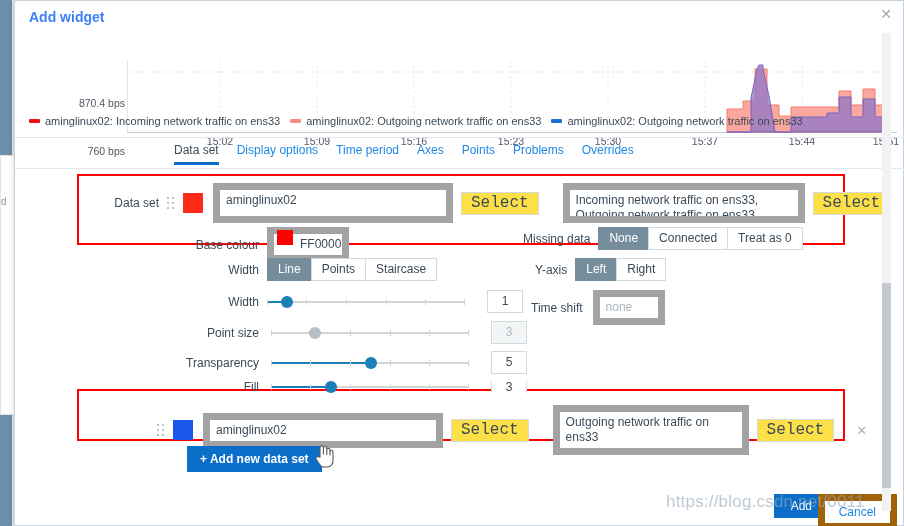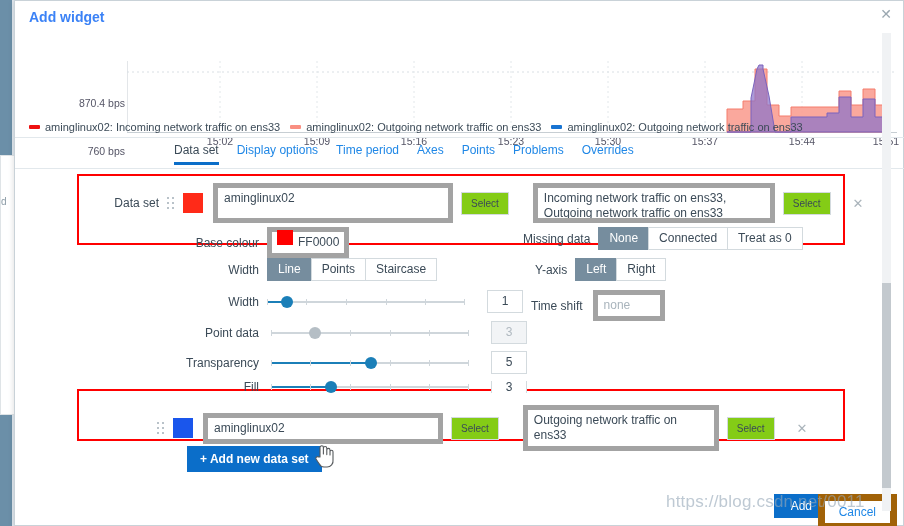--- a/index.html
+++ b/index.html
@@ -45,21 +45,21 @@
   #ylab-bot { top:86px; }
   #yaxis-col { position:absolute; left:0; top:30px; width:96px; height:74px; }
   #plot {
     position:absolute; left:98px; top:32px; width:770px; height:72px;
   }
   .xtick { position:absolute; top:74px; font-size:10.5px; color:#556; transform:translateX(-50%); }
 
   
   #legend {
     position:absolute; left:14px; top:114px; width:848px; height:18px;
-    display:flex; align-items:flex-end; gap:10px; font-size:11px; color:#3b4a57;
+    display:flex; align-items:flex-start; gap:10px; font-size:11px; color:#3b4a57;
     white-space:nowrap;
   }
   .legend-item { display:flex; align-items:center; gap:5px; }
   .legend-swatch { width:11px; height:4px; border-radius:1px; display:inline-block; }
 
   #legend-divider { position:absolute; left:0; top:136px; width:890px; height:1px; background:#e2e8ec; }
 
   
   #tabs {
     position:absolute; left:14px; top:142px; width:860px; height:24px;
@@ -83,29 +83,29 @@
   .drag-handle {
     width:9px; height:14px; display:inline-block; position:relative; cursor:move; flex:none;
   }
   .drag-handle i {
     position:absolute; width:2px; height:2px; background:#b9c2c9; border-radius:0;
   }
 
   .swatch { width:20px; height:20px; flex:none; }
 
   .txtinput {
-    border:5px solid #a3a3a3; background:#fff; font-size:12px; color:#3b4a57;
+    border:7px solid #a3a3a3; background:#fff; font-size:12px; color:#3b4a57;
     padding:3px 6px; line-height:15px; font-family:"Liberation Sans", sans-serif;
     outline:none; overflow:hidden;
   }
   .txtinput.placeholder { color:#a9b4bc; }
 
   .btn {
-    border:1px solid #d3dade; background:#84cc16; color:#3b4a57; font-size:10px;
-    padding:3px 9px; cursor:pointer; font-family:Liberation Sans, sans-serif;
+    border:1px solid #d3dade; background:#fde047; color:#3b4a57; font-size:16px;
+    padding:3px 9px; cursor:pointer; font-family:Liberation Mono, monospace;
     line-height:15px;
   }
 
   .seg { display:flex; }
   .seg .segbtn {
     border:1px solid #d3dade; border-right:none; background:#fff; color:#3b4a57;
     font-size:12px; padding:3px 10px; cursor:pointer; line-height:15px;
   }
   .seg .segbtn:last-child { border-right:1px solid #d3dade; }
   .seg .segbtn.active { background:#768d9e; color:#fff; border-color:#768d9e; }
@@ -317,21 +317,21 @@
         <span class="knob" style="left:20px;"></span>
       </span>
       <span class="numbox" style="margin-left:22px;">1</span>
     </div>
     <div class="row" style="left:516px; top:121px;">
       <span class="flabel" style="margin-right:10px;">Time shift</span>
       <span class="txtinput placeholder" style="width:72px;">none</span>
     </div>
 
     <div class="row" style="left:170px; top:152px;">
-      <span class="flabel" style="width:74px; margin-right:12px;">Point data</span>
+      <span class="flabel" style="width:74px; margin-right:12px;">Point size</span>
       <span class="slider disabled" style="width:198px;">
         <span class="track"></span>
         <span class="tick" style="left:0"></span>
           <span class="tick" style="left:39px"></span>
         <span class="tick" style="left:79px"></span>
           <span class="tick" style="left:119px"></span>
         <span class="tick" style="left:158px"></span>
           <span class="tick" style="left:197px"></span>
         <span class="knob" style="left:44px;"></span>
       </span>

